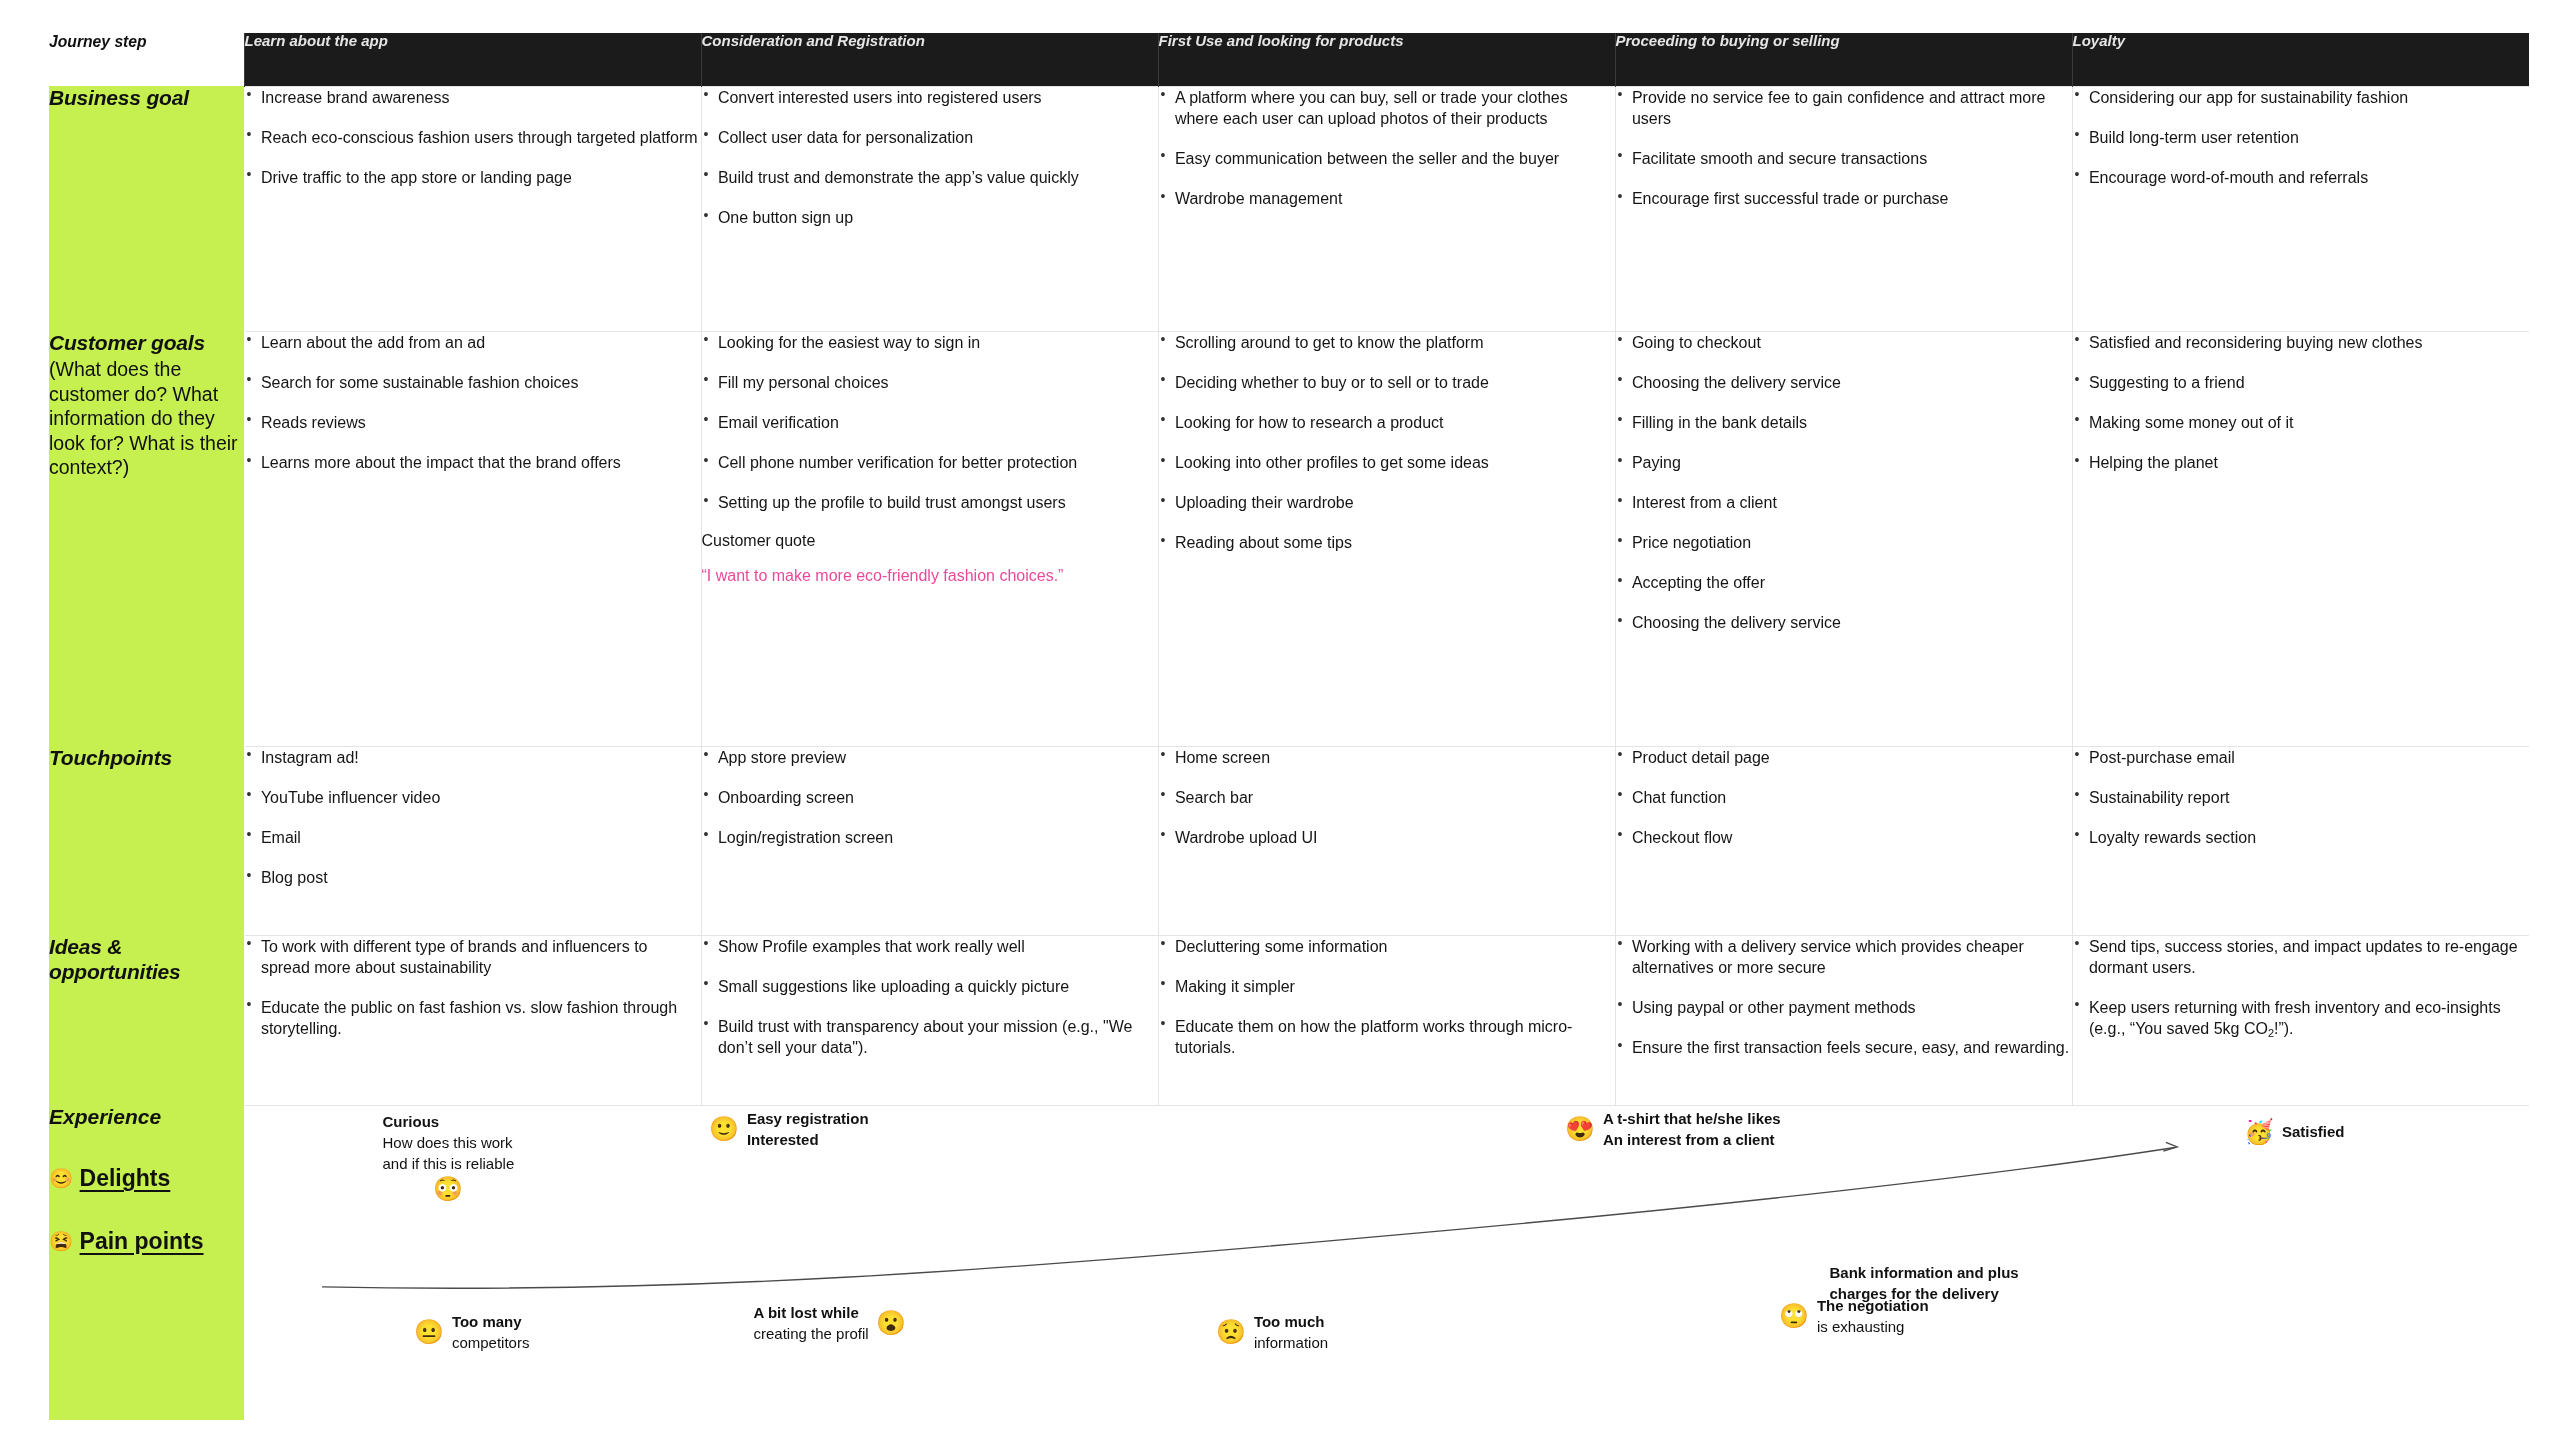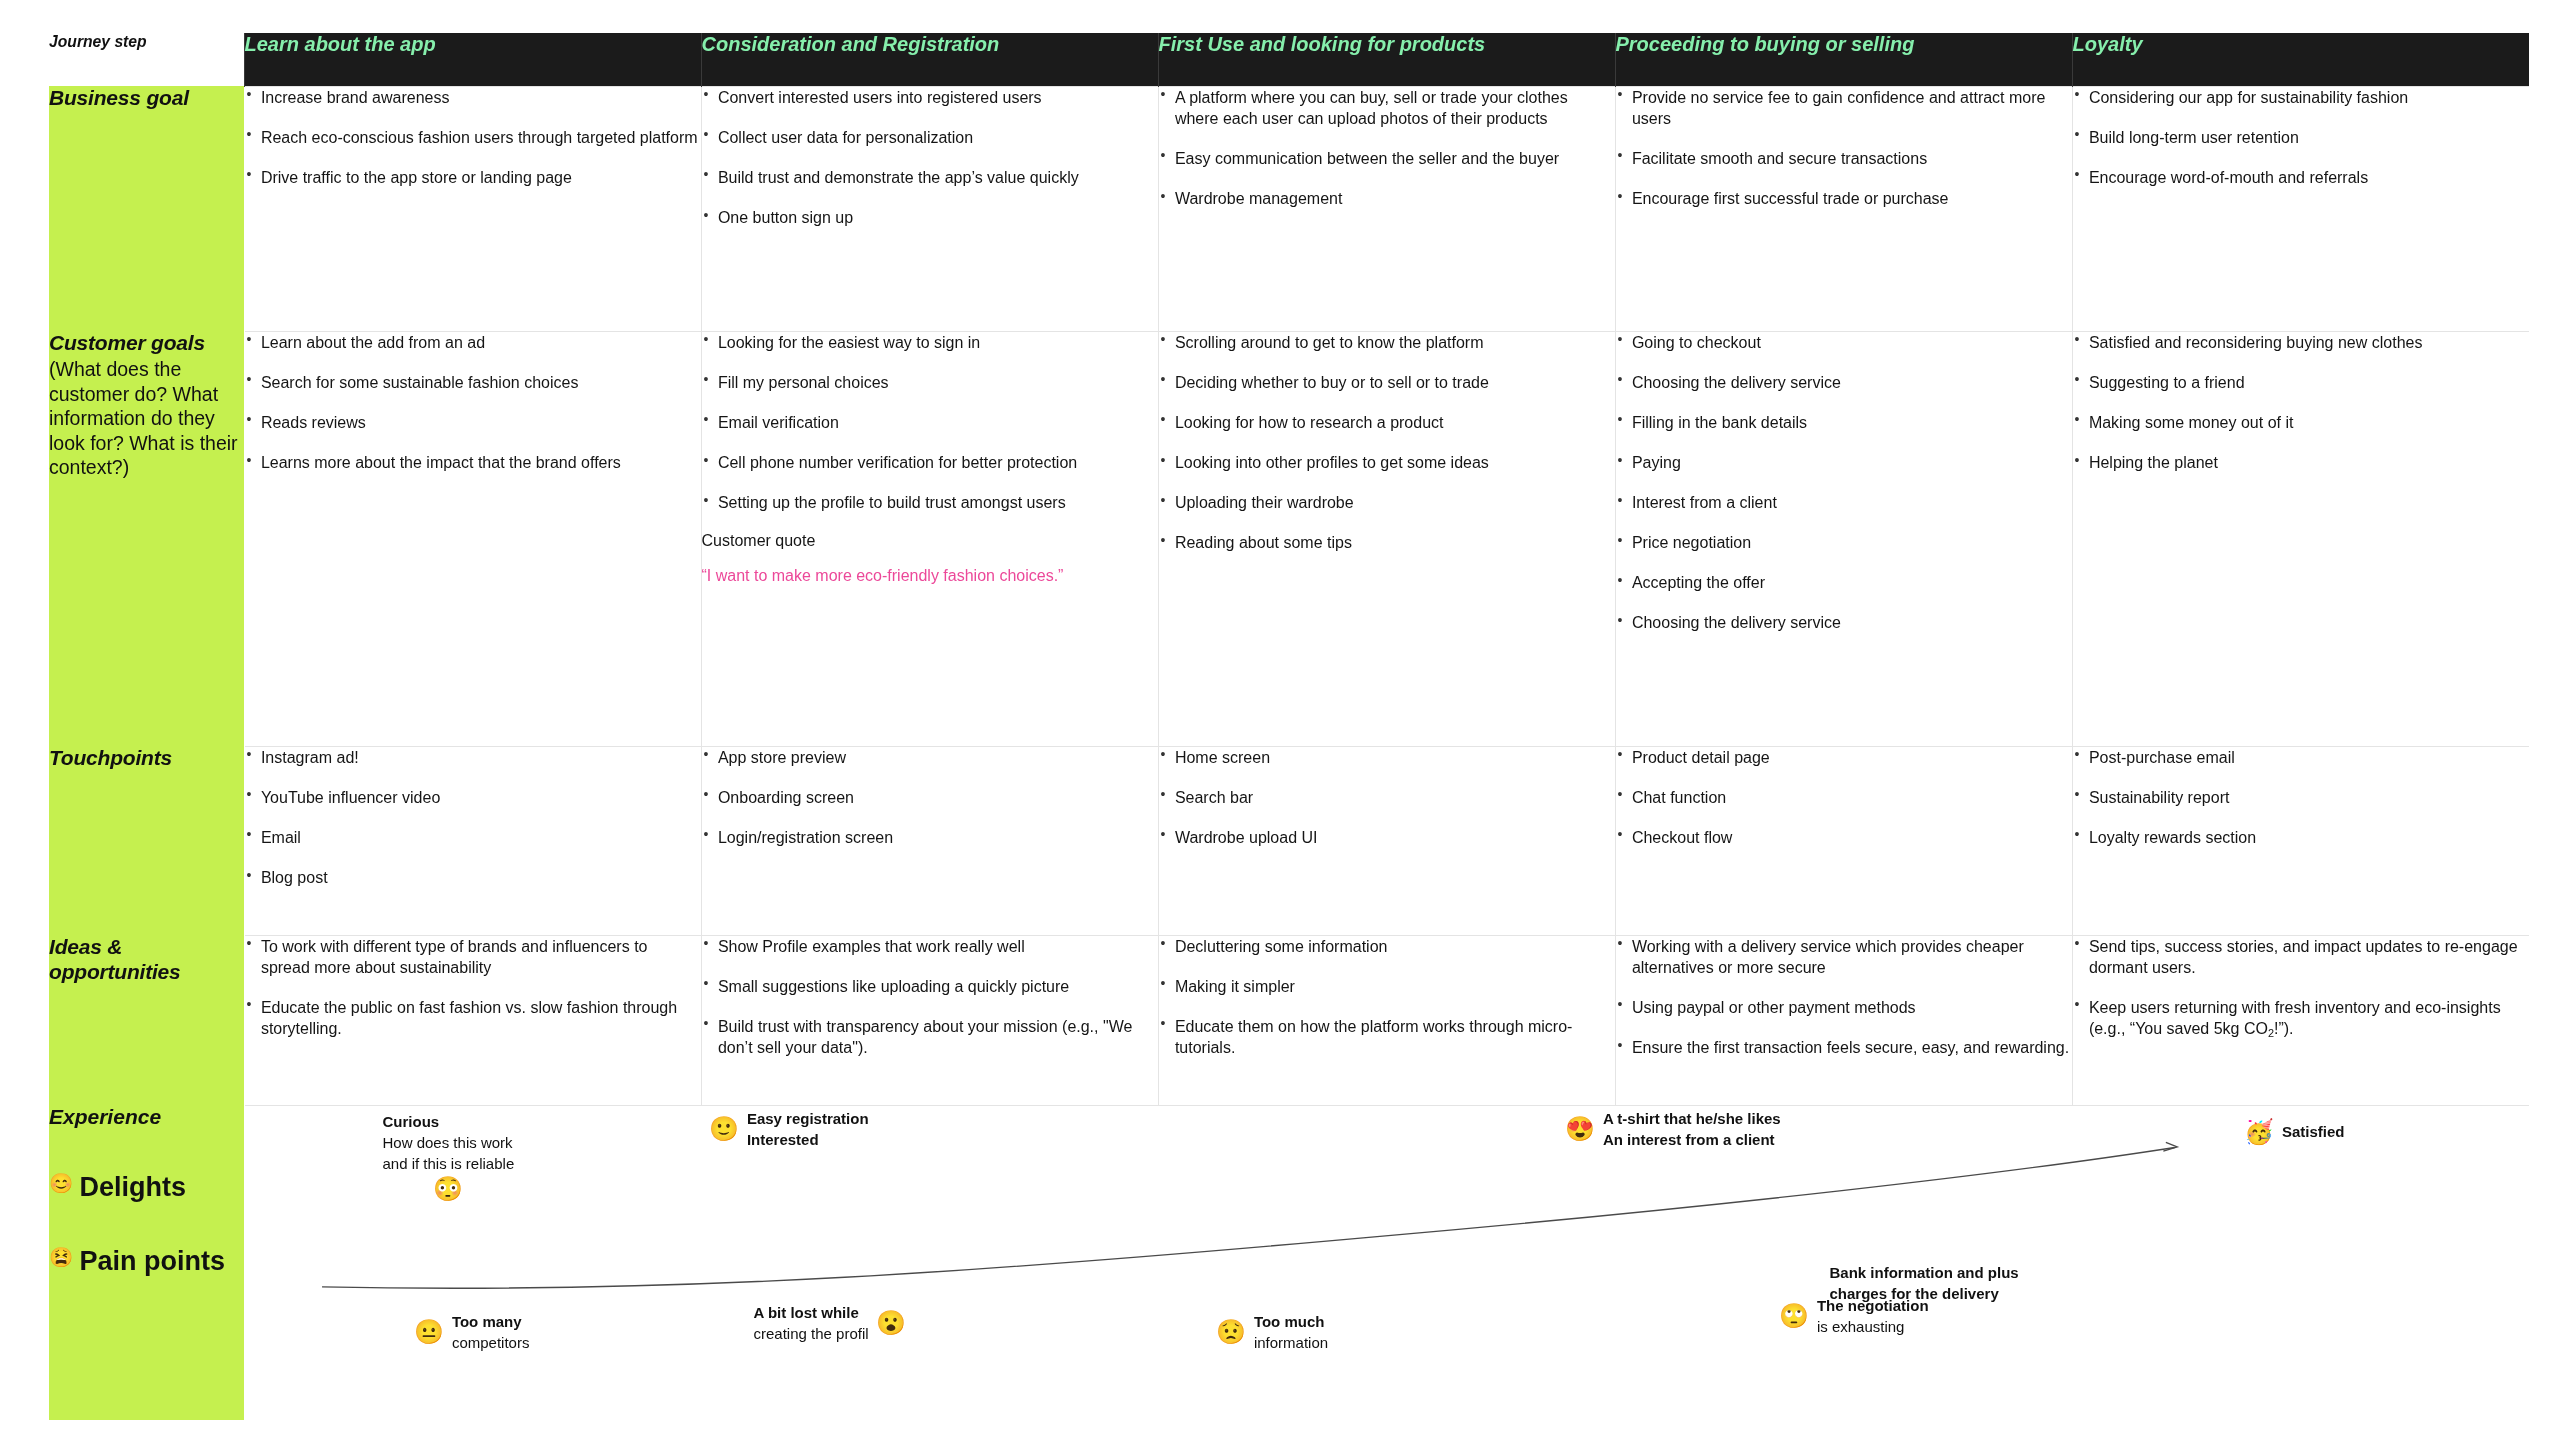--- a/index.html
+++ b/index.html
@@ -64,23 +64,23 @@
   .hdr {
     background: #1b1b1b;
     color: #ffffff;
     padding: 14px 16.4px 16.4px 16.4px;
     height: 53px;
     border-left: 1.3px solid #3a3a3a;
   }
   .hdr-text {
     font-style: italic;
     font-weight: bold;
-    font-size: 20px;
+    font-size: 15px;
     line-height: 1.1;
-    color: #86efac;
+    color: #e5e5e5;
     white-space: nowrap;
   }
 
   
   .cell {
     background: #ffffff;
     border-left: 1.3px solid #e4e4e4;
     border-top: 1.3px solid #e4e4e4;
     padding: 15px 19px 16.4px 16.4px;
   }
@@ -133,24 +133,24 @@
   }
   .exp-key {
     display: flex;
     align-items: center;
     gap: 6.3px;
     margin-top: 36px;
   }
   .exp-key .k-emoji { font-size: 19.5px; line-height: 1; }
   .exp-key .k-text {
     font-weight: bold;
-    font-size: 27px;
+    font-size: 23px;
     color: #111111;
+    text-decoration: underline;
     text-underline-offset: 3.8px;
-    margin-top: 7px;
   }
 
   .exp-canvas {
     position: relative;
     background: #ffffff;
     border-left: 1.3px solid #e4e4e4;
     border-top: 1.3px solid #e4e4e4;
     height: 314px;
     overflow: hidden;
   }

